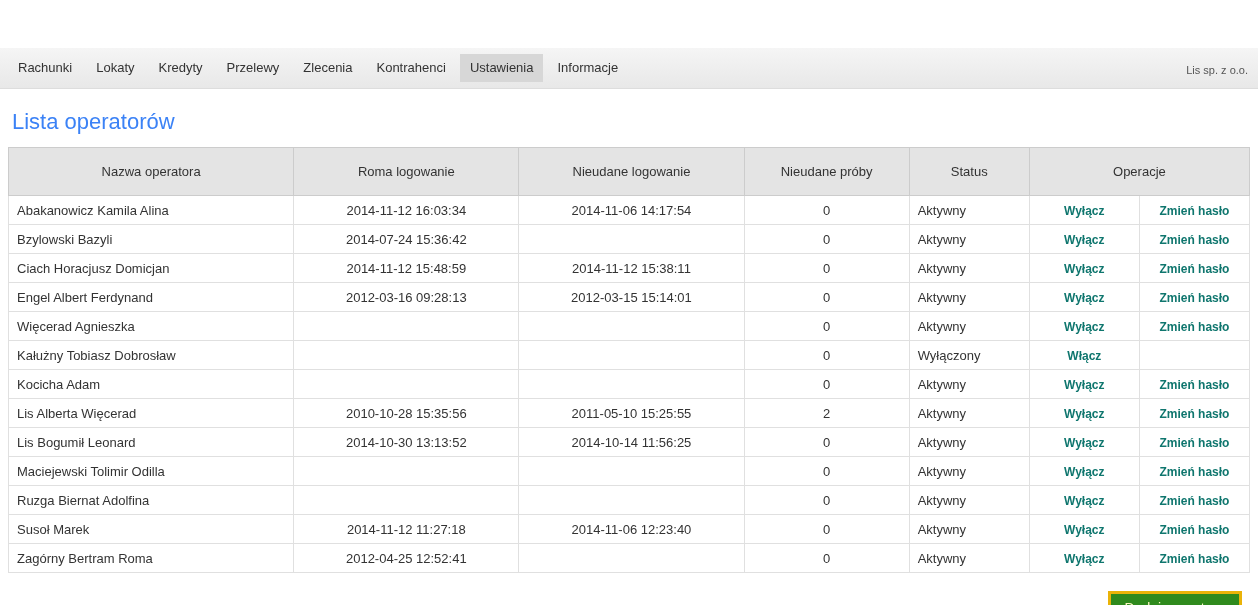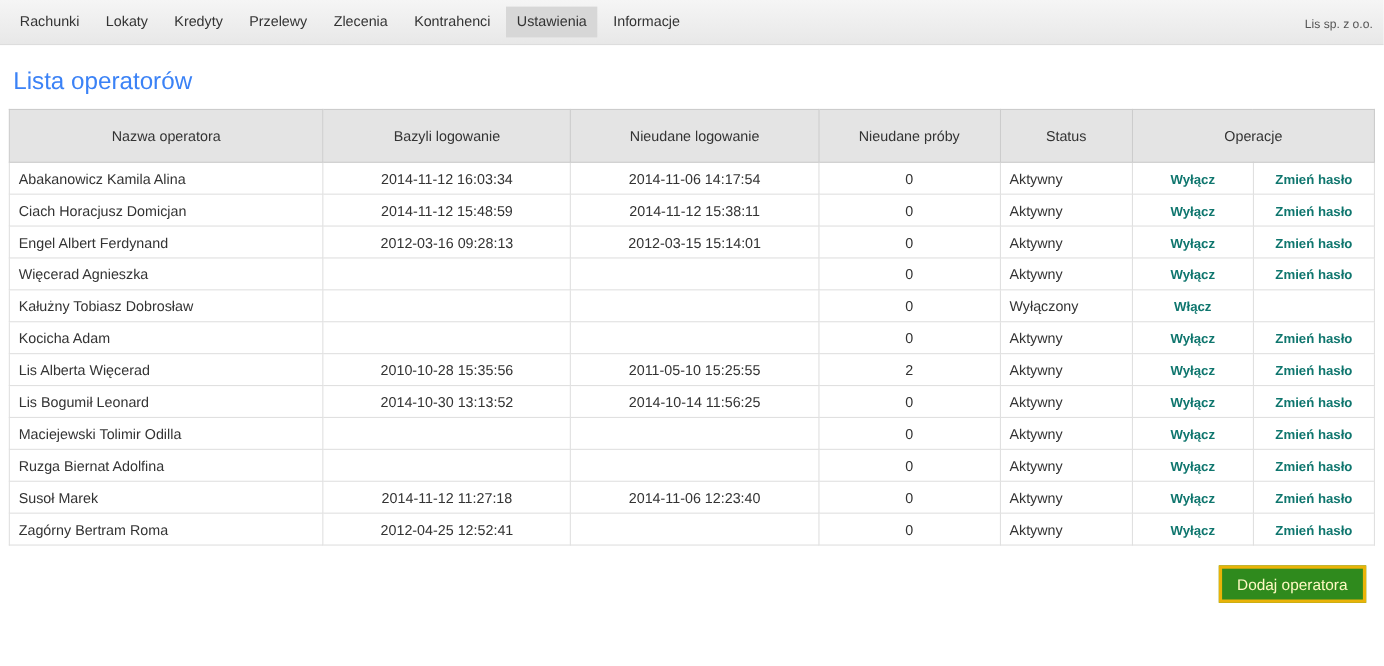--- a/index.html
+++ b/index.html
@@ -9,20 +9,21 @@
     font-size: 13px;
     color: #333;
     background: #fff;
     width: 1258px;
   }
   .topbar {
     position: relative;
     height: 40px;
     background: linear-gradient(#f5f5f5, #e8e8e8);
     border-bottom: 1px solid #ddd;
+    margin-top: 48px;
   }
   .nav {
     display: flex;
     align-items: center;
     height: 100%;
     padding-left: 6px;
   }
   .nav a {
     display: inline-block;
     padding: 0 10px;
@@ -132,38 +133,47 @@
       <col style="width:225px">
       <col style="width:225px">
       <col style="width:165px">
       <col style="width:120px">
       <col style="width:110px">
       <col style="width:110px">
     </colgroup>
     <thead>
       <tr>
         <th>Nazwa operatora</th>
-        <th>Bazyli logowanie</th>
+        <th>Roma logowanie</th>
         <th>Nieudane logowanie</th>
         <th>Nieudane próby</th>
         <th>Status</th>
         <th colspan="2">Operacje</th>
       </tr>
     </thead>
     <tbody id="op-tbody">
         <tr>
           <td class="left">Abakanowicz Kamila Alina</td>
           <td class="center">2014-11-12 16:03:34</td>
           <td class="center">2014-11-06 14:17:54</td>
           <td class="center">0</td>
           <td class="left">Aktywny</td>
           <td class="center"><a class="op-link">Wyłącz</a></td>
           <td class="center"><a class="op-link">Zmień hasło</a></td>
         </tr>
         <tr>
+          <td class="left">Bzylowski Bazyli</td>
+          <td class="center">2014-07-24 15:36:42</td>
+          <td class="center"></td>
+          <td class="center">0</td>
+          <td class="left">Aktywny</td>
+          <td class="center"><a class="op-link">Wyłącz</a></td>
+          <td class="center"><a class="op-link">Zmień hasło</a></td>
+        </tr>
+        <tr>
           <td class="left">Ciach Horacjusz Domicjan</td>
           <td class="center">2014-11-12 15:48:59</td>
           <td class="center">2014-11-12 15:38:11</td>
           <td class="center">0</td>
           <td class="left">Aktywny</td>
           <td class="center"><a class="op-link">Wyłącz</a></td>
           <td class="center"><a class="op-link">Zmień hasło</a></td>
         </tr>
         <tr>
           <td class="left">Engel Albert Ferdynand</td>

